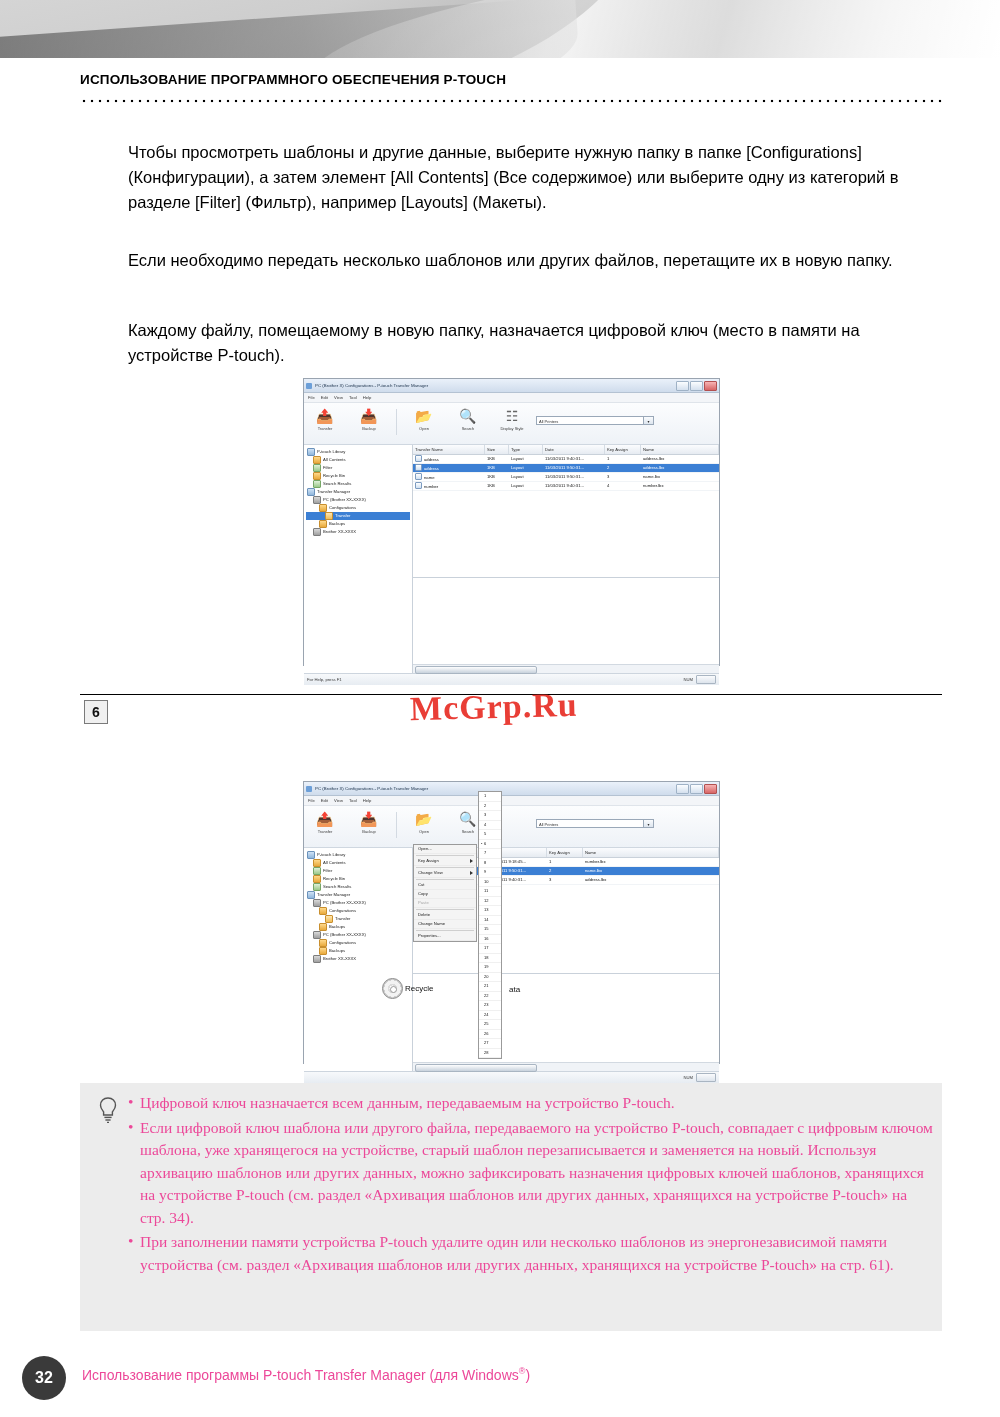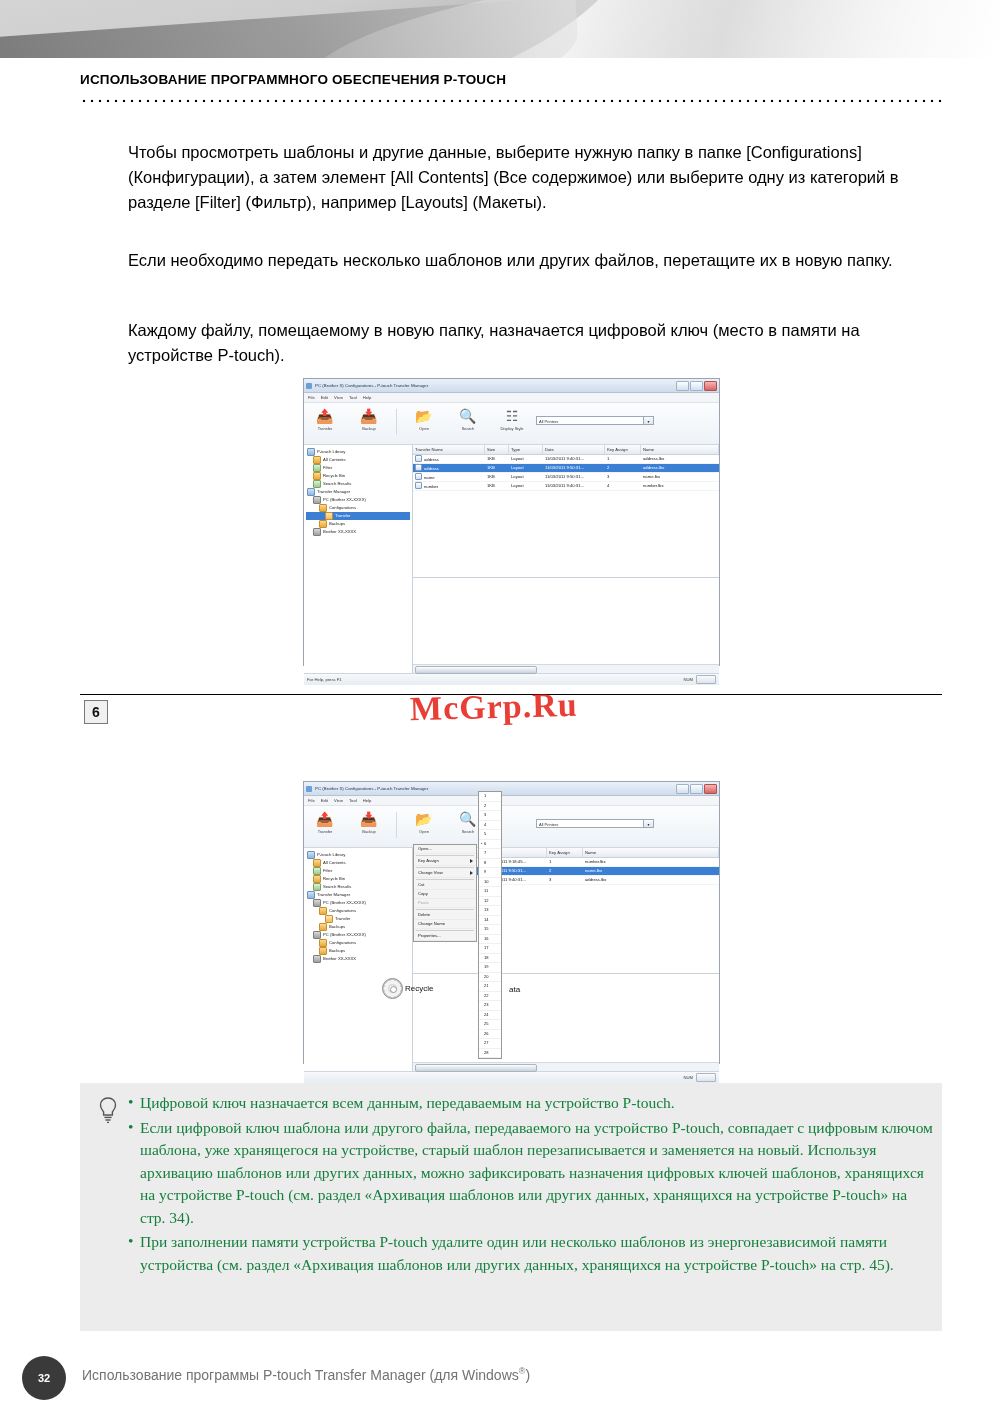--- a/index.html
+++ b/index.html
@@ -475,51 +475,51 @@
     left: 96px; top: 1096px;
     width: 24px; height: 30px;
   }
   .note-list {
     position: absolute;
     left: 126px; top: 1092px;
     width: 808px;
     font-family: "Liberation Serif", serif;
     font-size: 15.5px;
     line-height: 22.5px;
-    color: #15803d;
+    color: #ec4899;
   }
   .note-list .li {
     position: relative;
     padding-left: 14px;
     margin-bottom: 2px;
   }
   .note-list .li::before {
     content: "•";
     position: absolute;
     left: 2px; top: -1px;
   }
 
   
   .footer-badge {
     position: absolute;
     left: 22px; top: 1356px;
     width: 44px; height: 44px;
     border-radius: 50%;
     background: #3a3a3a;
     color: #fff;
-    font-size: 11px;
+    font-size: 16px;
     font-weight: bold;
     text-align: center;
     line-height: 44px;
   }
   .footer-text {
     position: absolute;
     left: 82px; top: 1366px;
     font-size: 14px;
-    color: #737373;
+    color: #ec4899;
   }
   .footer-text sup { font-size: 9px; }
 </style>
 </head>
 <body>
 
 <div class="top-banner">
   <div class="swoosh1"></div>
   <div class="swoosh3"></div>
   <div class="swoosh2"></div>
@@ -887,19 +887,19 @@
     <svg viewBox="0 0 24 30" width="24" height="30">
       <path d="M12 2 C7.5 2 4.5 5.2 4.5 9.2 C4.5 12.3 6.4 14.2 7.6 15.8 L7.6 19 L16.4 19 L16.4 15.8 C17.6 14.2 19.5 12.3 19.5 9.2 C19.5 5.2 16.5 2 12 2 Z" fill="none" stroke="#555" stroke-width="1.4"></path>
       <line x1="8.4" y1="21.4" x2="15.6" y2="21.4" stroke="#555" stroke-width="1.4"></line>
       <line x1="9.4" y1="24" x2="14.6" y2="24" stroke="#555" stroke-width="1.4"></line>
       <line x1="11" y1="26.4" x2="13" y2="26.4" stroke="#555" stroke-width="1.4"></line>
     </svg>
   </div>
   <div class="note-list">
     <div class="li">Цифровой ключ назначается всем данным, передаваемым на устройство P-touch.</div>
     <div class="li">Если цифровой ключ шаблона или другого файла, передаваемого на устройство P-touch, совпадает с цифровым ключом шаблона, уже хранящегося на устройстве, старый шаблон перезаписывается и заменяется на новый. Используя архивацию шаблонов или других данных, можно зафиксировать назначения цифровых ключей шаблонов, хранящихся на устройстве P-touch (см. раздел «Архивация шаблонов или других данных, хранящихся на устройстве P-touch» на стр. 34).</div>
-    <div class="li">При заполнении памяти устройства P-touch удалите один или несколько шаблонов из энергонезависимой памяти устройства (см. раздел «Архивация шаблонов или других данных, хранящихся на устройстве P-touch» на стр. 45).</div>
+    <div class="li">При заполнении памяти устройства P-touch удалите один или несколько шаблонов из энергонезависимой памяти устройства (см. раздел «Архивация шаблонов или других данных, хранящихся на устройстве P-touch» на стр. 61).</div>
   </div>
 
   <div class="footer-badge">32</div>
   <div class="footer-text"><span>Использование программы P-touch Transfer Manager (для Windows</span><sup>®</sup><span>)</span></div>
 
 </div>
 
 </body></html>

